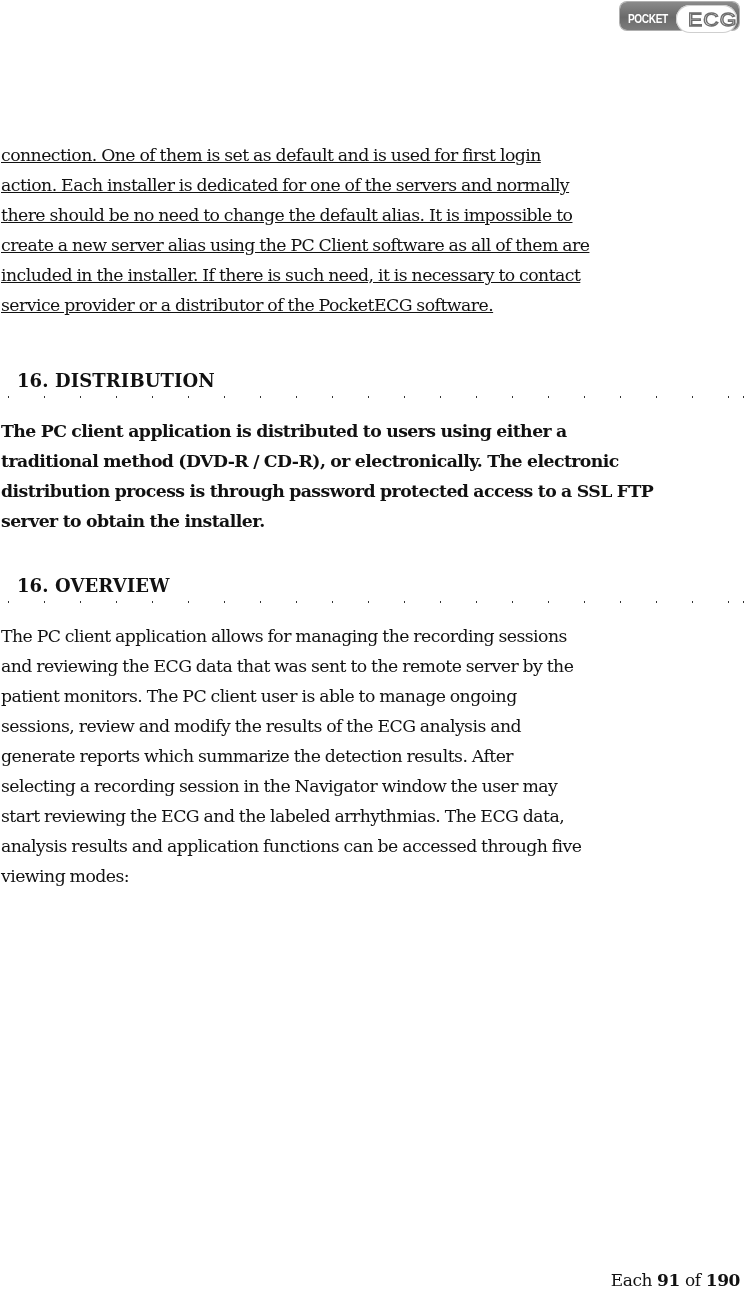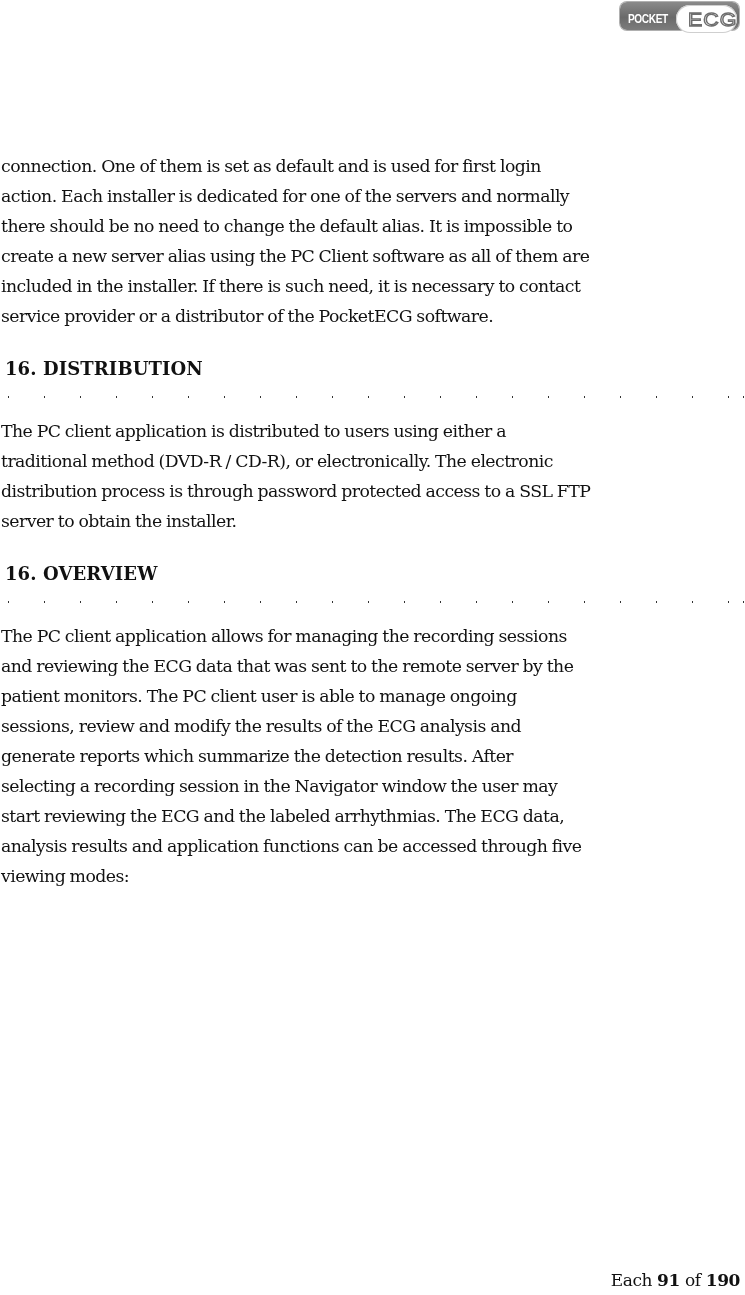--- a/index.html
+++ b/index.html
@@ -66,21 +66,21 @@
       margin: 0;
       font-size: 17.3px;
       line-height: 30px;
       letter-spacing: -0.55px;
       word-spacing: -0.5px;
       white-space: pre-line;
     }
     .heading {
       position: absolute;
       left: 1px;
-      margin: 4px;
+      margin: 16px;
       font-size: 18px;
       font-weight: bold;
       letter-spacing: 0.1px;
       line-height: 26px;
     }
     .dots {
       position: absolute;
       left: 0;
       width: 745px;
       height: 4px;
@@ -105,21 +105,21 @@
 </head>
 <body>
 
 <div class="logo">
   <span class="logo-pocket">POCKET</span>
   <div class="logo-ecg-pill">
     <span class="logo-ecg">ECG</span>
   </div>
 </div>
 
-<p class="para" style="top:151px;">connection. One of them is set as default and is used for first login
+<p class="para" style="top:140px;text-decoration:underline;">connection. One of them is set as default and is used for first login
 action. Each installer is dedicated for one of the servers and normally
 there should be no need to change the default alias. It is impossible to
 create a new server alias using the PC Client software as all of them are
 included in the installer. If there is such need, it is necessary to contact
 service provider or a distributor of the PocketECG software.</p>
 
 <h2 class="heading" style="top:352px;">16. DISTRIBUTION</h2>
 <div class="dots" style="top:396px;" id="dots1">
     <span class="dot" style="left: 8px;"></span>
     <span class="dot" style="left: 44px;"></span>
@@ -138,21 +138,21 @@
     <span class="dot" style="left: 512px;"></span>
     <span class="dot" style="left: 548px;"></span>
     <span class="dot" style="left: 584px;"></span>
     <span class="dot" style="left: 620px;"></span>
     <span class="dot" style="left: 656px;"></span>
     <span class="dot" style="left: 692px;"></span>
     <span class="dot" style="left: 728px;"></span>
     <span class="dot" style="left: 743px;"></span>
   </div>
 
-<p class="para" style="top:416px;">The PC client application is distributed to users using either a
+<p class="para" style="top:416px;font-weight:bold;">The PC client application is distributed to users using either a
 traditional method (DVD-R / CD-R), or electronically. The electronic
 distribution process is through password protected access to a SSL FTP
 server to obtain the installer.</p>
 
 <h2 class="heading" style="top:557px;">16. OVERVIEW</h2>
 <div class="dots" style="top:601px;" id="dots2">
     <span class="dot" style="left: 8px;"></span>
     <span class="dot" style="left: 44px;"></span>
     <span class="dot" style="left: 80px;"></span>
     <span class="dot" style="left: 116px;"></span>

